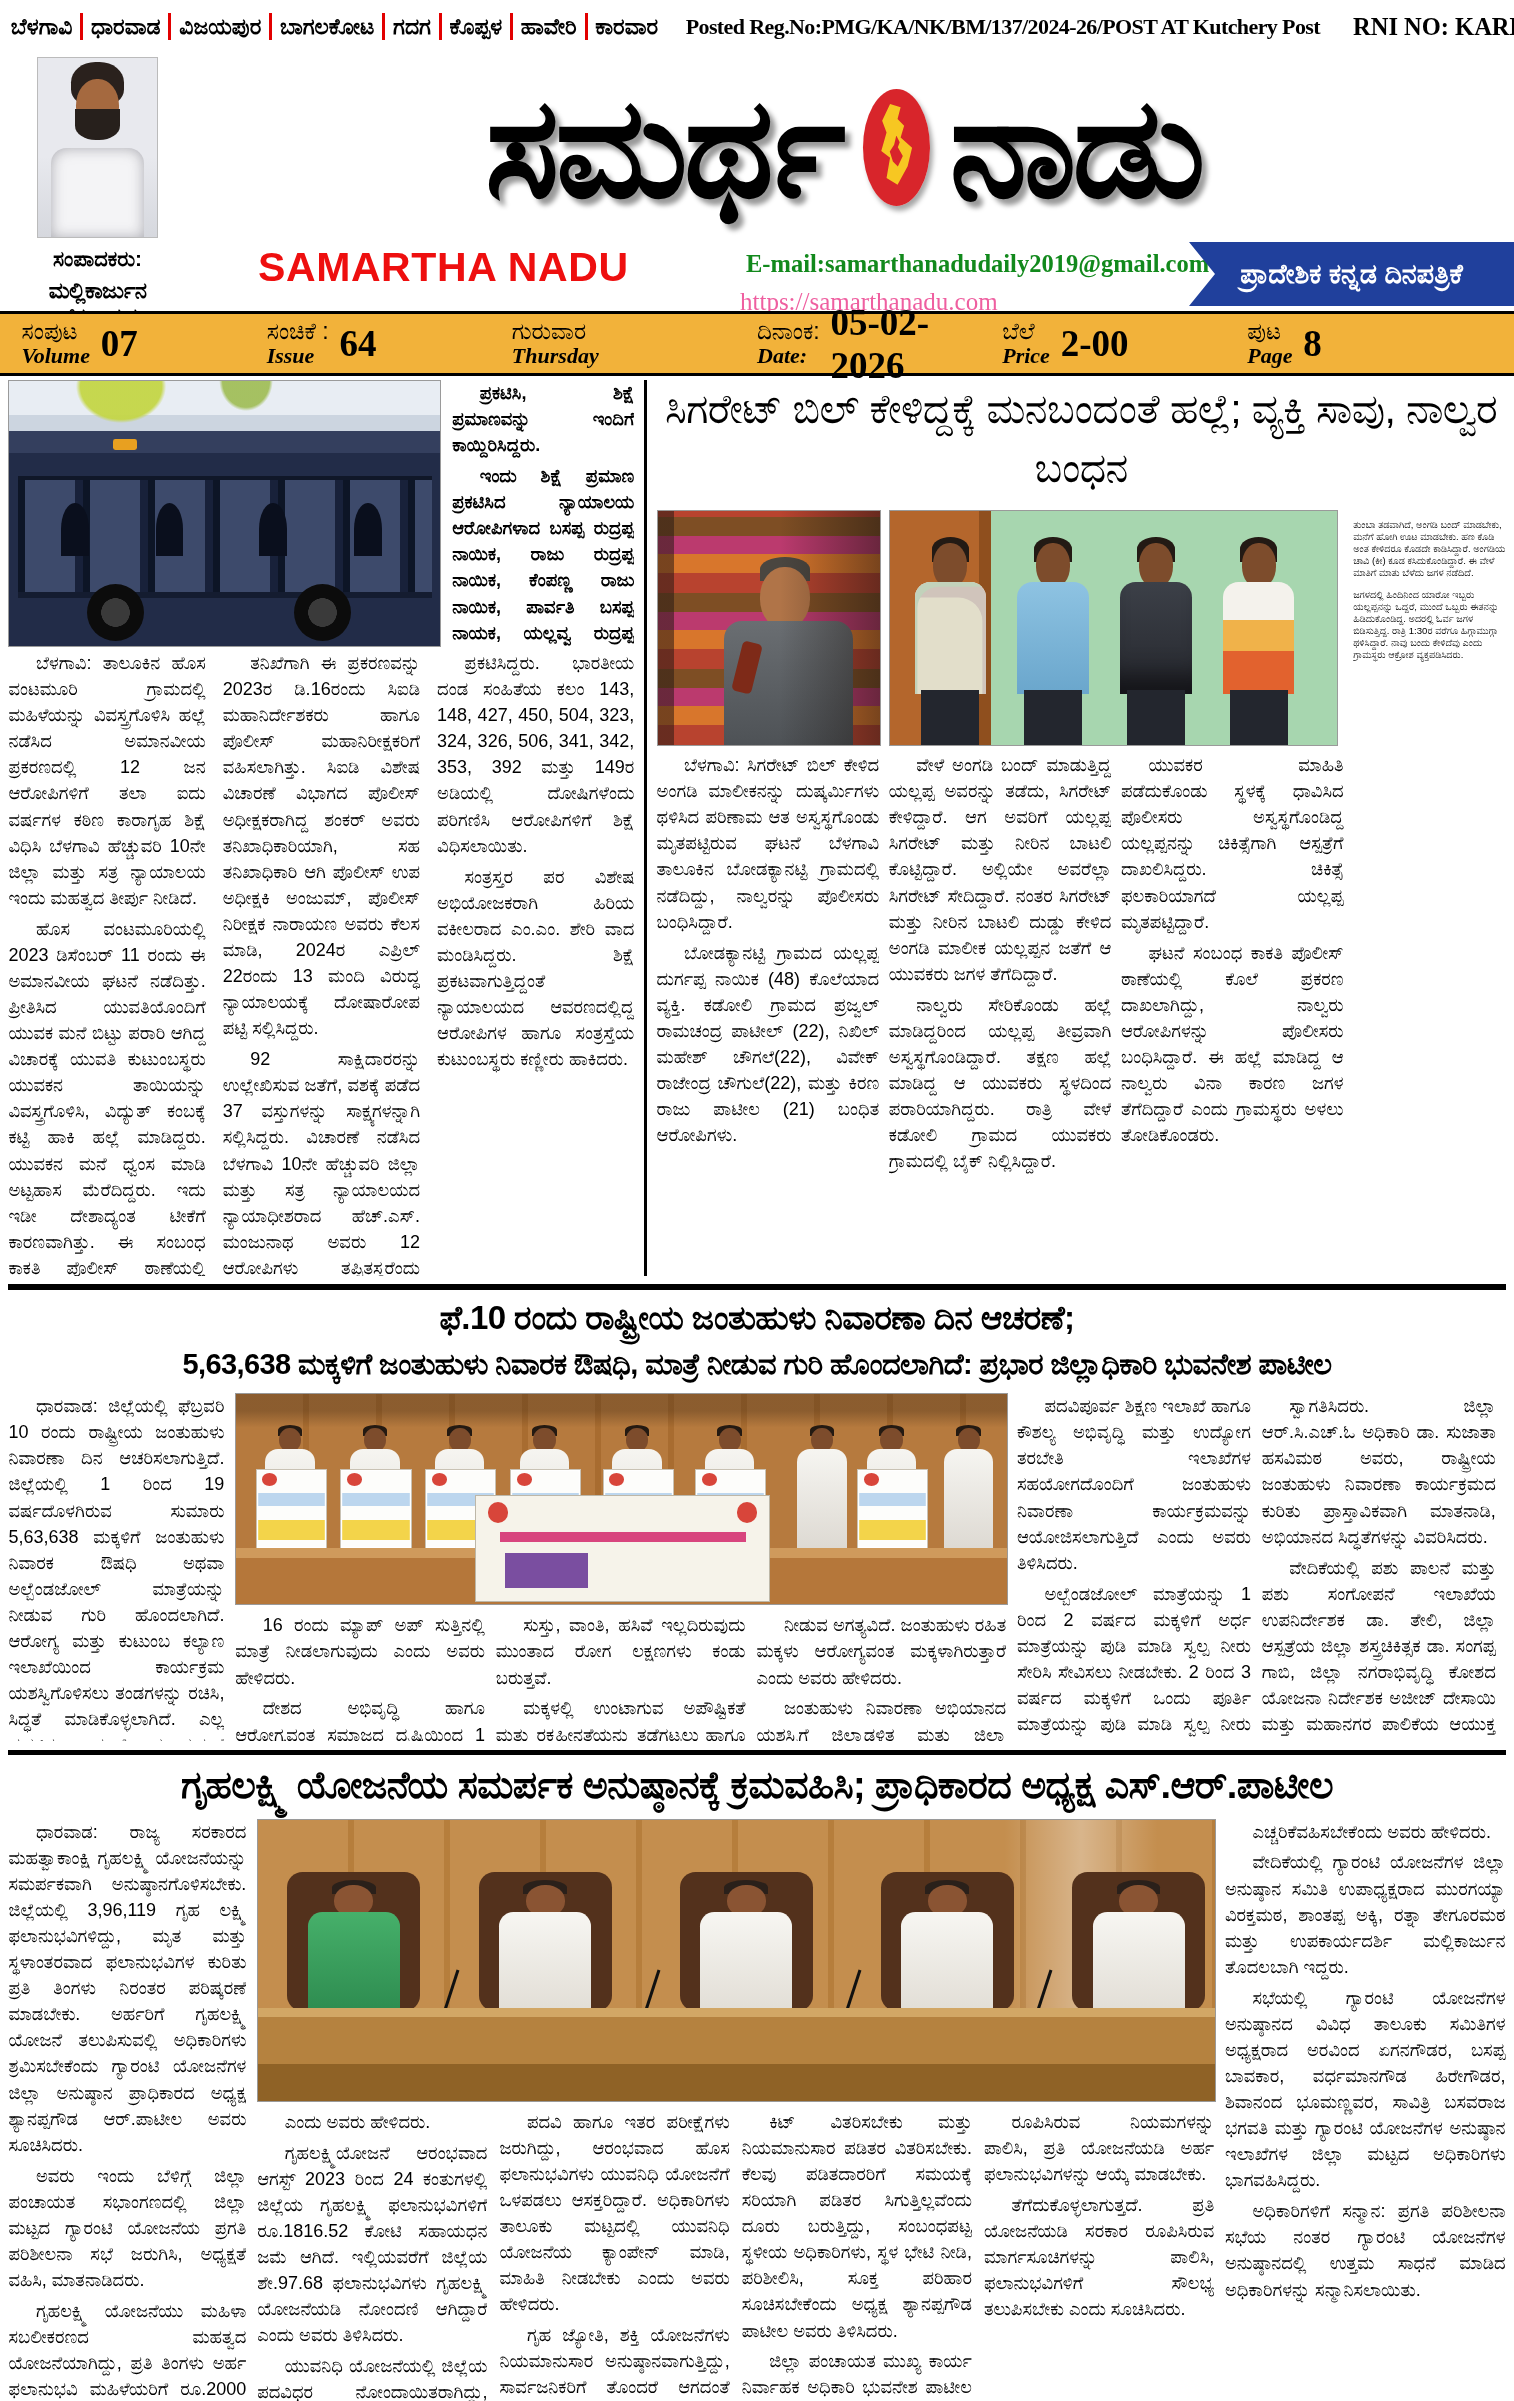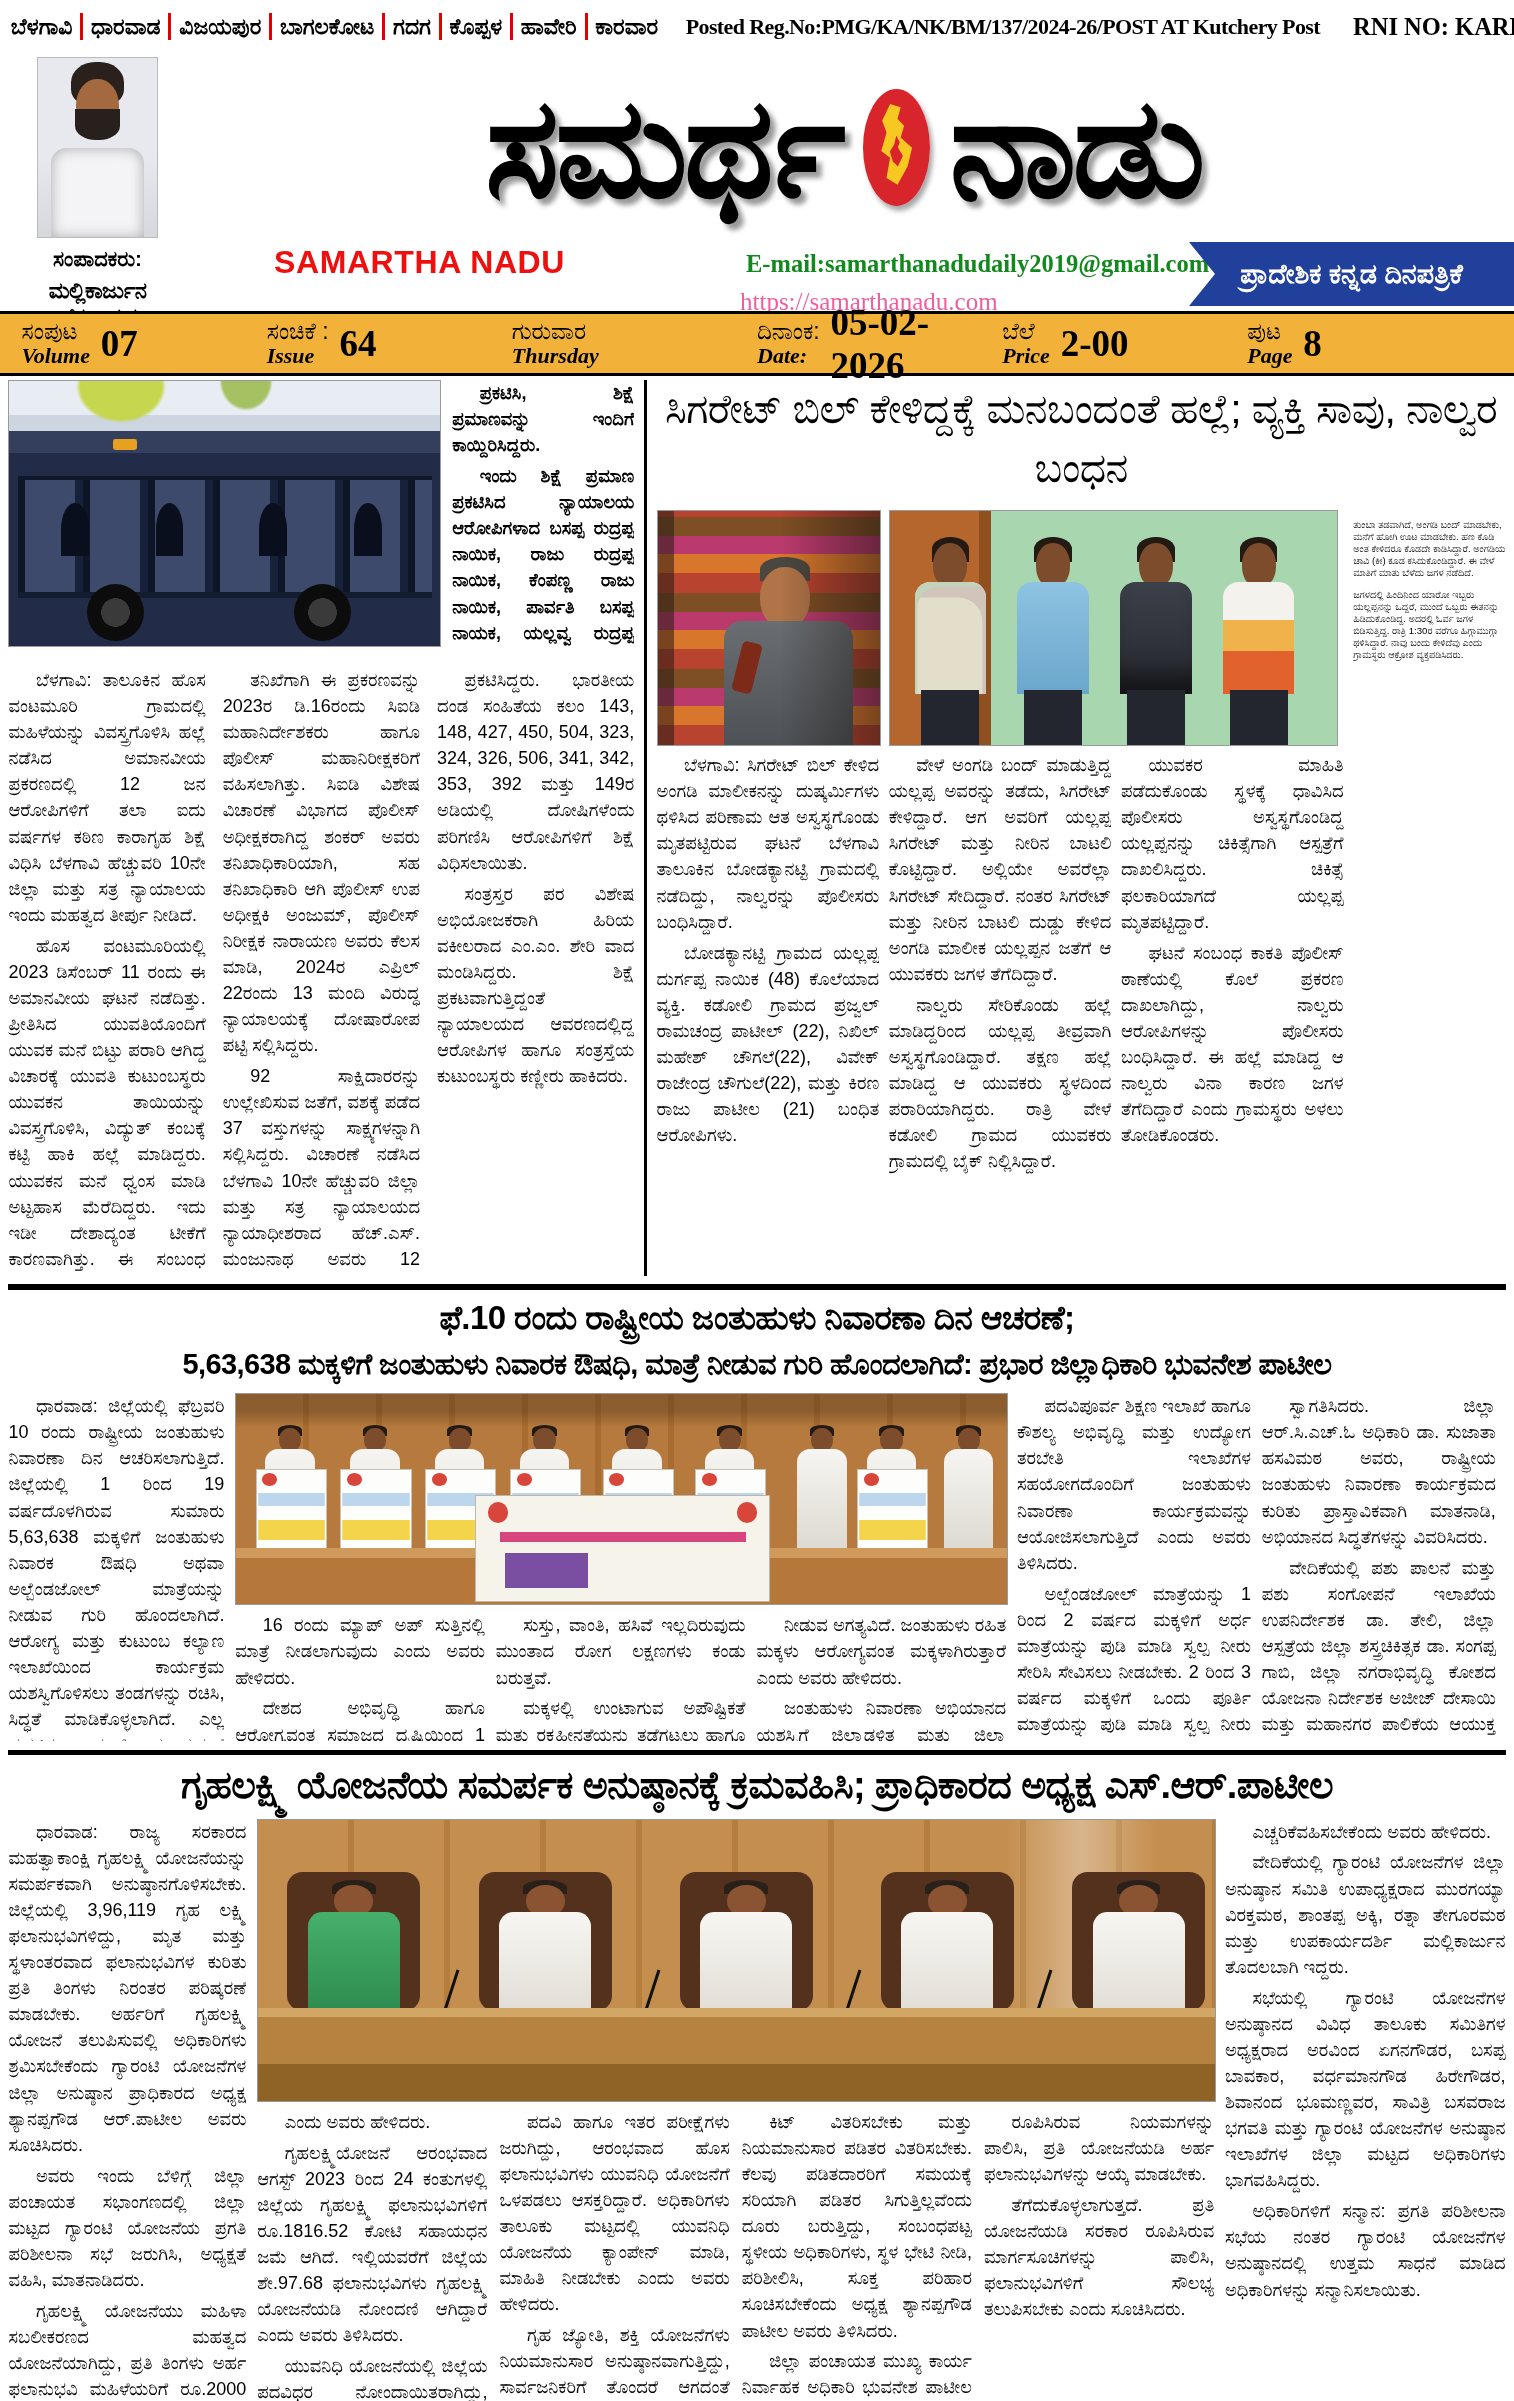--- a/index.html
+++ b/index.html
@@ -32,21 +32,21 @@
             justify-content:center;gap:20.3px;}
   .mast-word{font-size:139px;font-weight:bold;line-height:1;letter-spacing:-3.6px;color:#000;
              text-shadow:5.4px 6px 5.4px rgba(0,0,0,.4);}
   .logo{position:relative;width:67px;height:117px;flex:none;border-radius:50%;
         background:radial-gradient(ellipse at 50% 45%,#d8252b 0 70%,#b81d22 100%);
         box-shadow:3px 4.8px 4.8px rgba(0,0,0,.35);}
   .logo-map{position:absolute;left:10.8px;top:15.5px;width:44px;height:84px;background:#f7c722;
         clip-path:polygon(38% 0,62% 4%,55% 18%,70% 26%,62% 40%,88% 52%,78% 74%,55% 96%,30% 88%,38% 64%,18% 56%,30% 34%,20% 20%);}
   .logo-fig{position:absolute;left:26px;top:47px;width:15.5px;height:31px;background:#d8252b;
         clip-path:polygon(50% 0,72% 22%,60% 38%,92% 66%,60% 100%,28% 84%,8% 52%,36% 30%);}
-  .sub-en{position:absolute;left:274px;top:191px;color:#ee0f0f;font-size:32px;font-weight:bold;letter-spacing:0.6px;}
+  .sub-en{position:absolute;left:258px;top:191px;color:#ee0f0f;font-size:41px;font-weight:bold;letter-spacing:0.6px;}
   .tagline{position:absolute;left:258px;top:240px;font-size:28px;color:#0d0d0d;}
   .email{position:absolute;left:746px;top:197px;color:#12891c;font-size:24.5px;font-weight:bold;
          font-family:"Liberation Serif",serif;}
   .website{position:absolute;left:740px;top:235px;color:#ef5fa0;font-size:25px;
          font-family:"Liberation Serif",serif;}
   .ribbon{position:absolute;left:1189px;right:0;top:189px;height:64px;background:#20409c;color:#fff;
           display:flex;align-items:center;justify-content:center;font-size:27px;font-weight:bold;
           clip-path:polygon(0 0,100% 0,100% 100%,0 100%,26px 50%);}
 
   
@@ -61,21 +61,21 @@
 
   
   .content{position:absolute;top:380px;left:8.4px;right:8.4px;bottom:0;}
   .toprow{display:flex;gap:9.6px;height:896px;overflow:hidden;}
   .vline{width:3px;background:#000;flex:none;}
   .art1{width:626px;flex:none;display:flex;flex-direction:column;}
   .art2{flex:1;display:flex;flex-direction:column;min-width:0;}
   .h-a1{font-size:36px;font-weight:bold;text-align:center;line-height:1.3;margin:2.4px 0 10.8px;letter-spacing:-0.6px;}
   .h-a2{font-size:41px;font-weight:normal;text-align:center;line-height:1.45;margin:0 0 10.8px;letter-spacing:-0.6px;}
   .a1row{display:flex;gap:10.8px;height:266px;flex:none;}
-  .a1cols{display:flex;gap:17px;margin-top:21px;flex:1;overflow:hidden;}
+  .a1cols{display:flex;gap:17px;margin-top:4px;flex:1;overflow:hidden;}
   .col{flex:1;min-width:0;overflow:hidden;}
   .col p,.side p{margin:0 0 4.8px;font-size:18px;line-height:1.45;text-align:justify;text-indent:27.5px;}
   .side{flex:1;min-width:0;overflow:hidden;font-weight:bold;}
   .a2main{display:flex;gap:9.6px;flex:1;overflow:hidden;}
   .a2left{width:687px;flex:none;display:flex;flex-direction:column;}
   .a2photos{display:flex;gap:8.4px;height:234px;flex:none;}
   .a2cols{display:flex;gap:9.6px;margin-top:8.4px;flex:1;overflow:hidden;}
   .a2side{flex:1;overflow:hidden;}
 
   .hdiv{height:5.4px;background:#000;margin:8.4px 0;}

